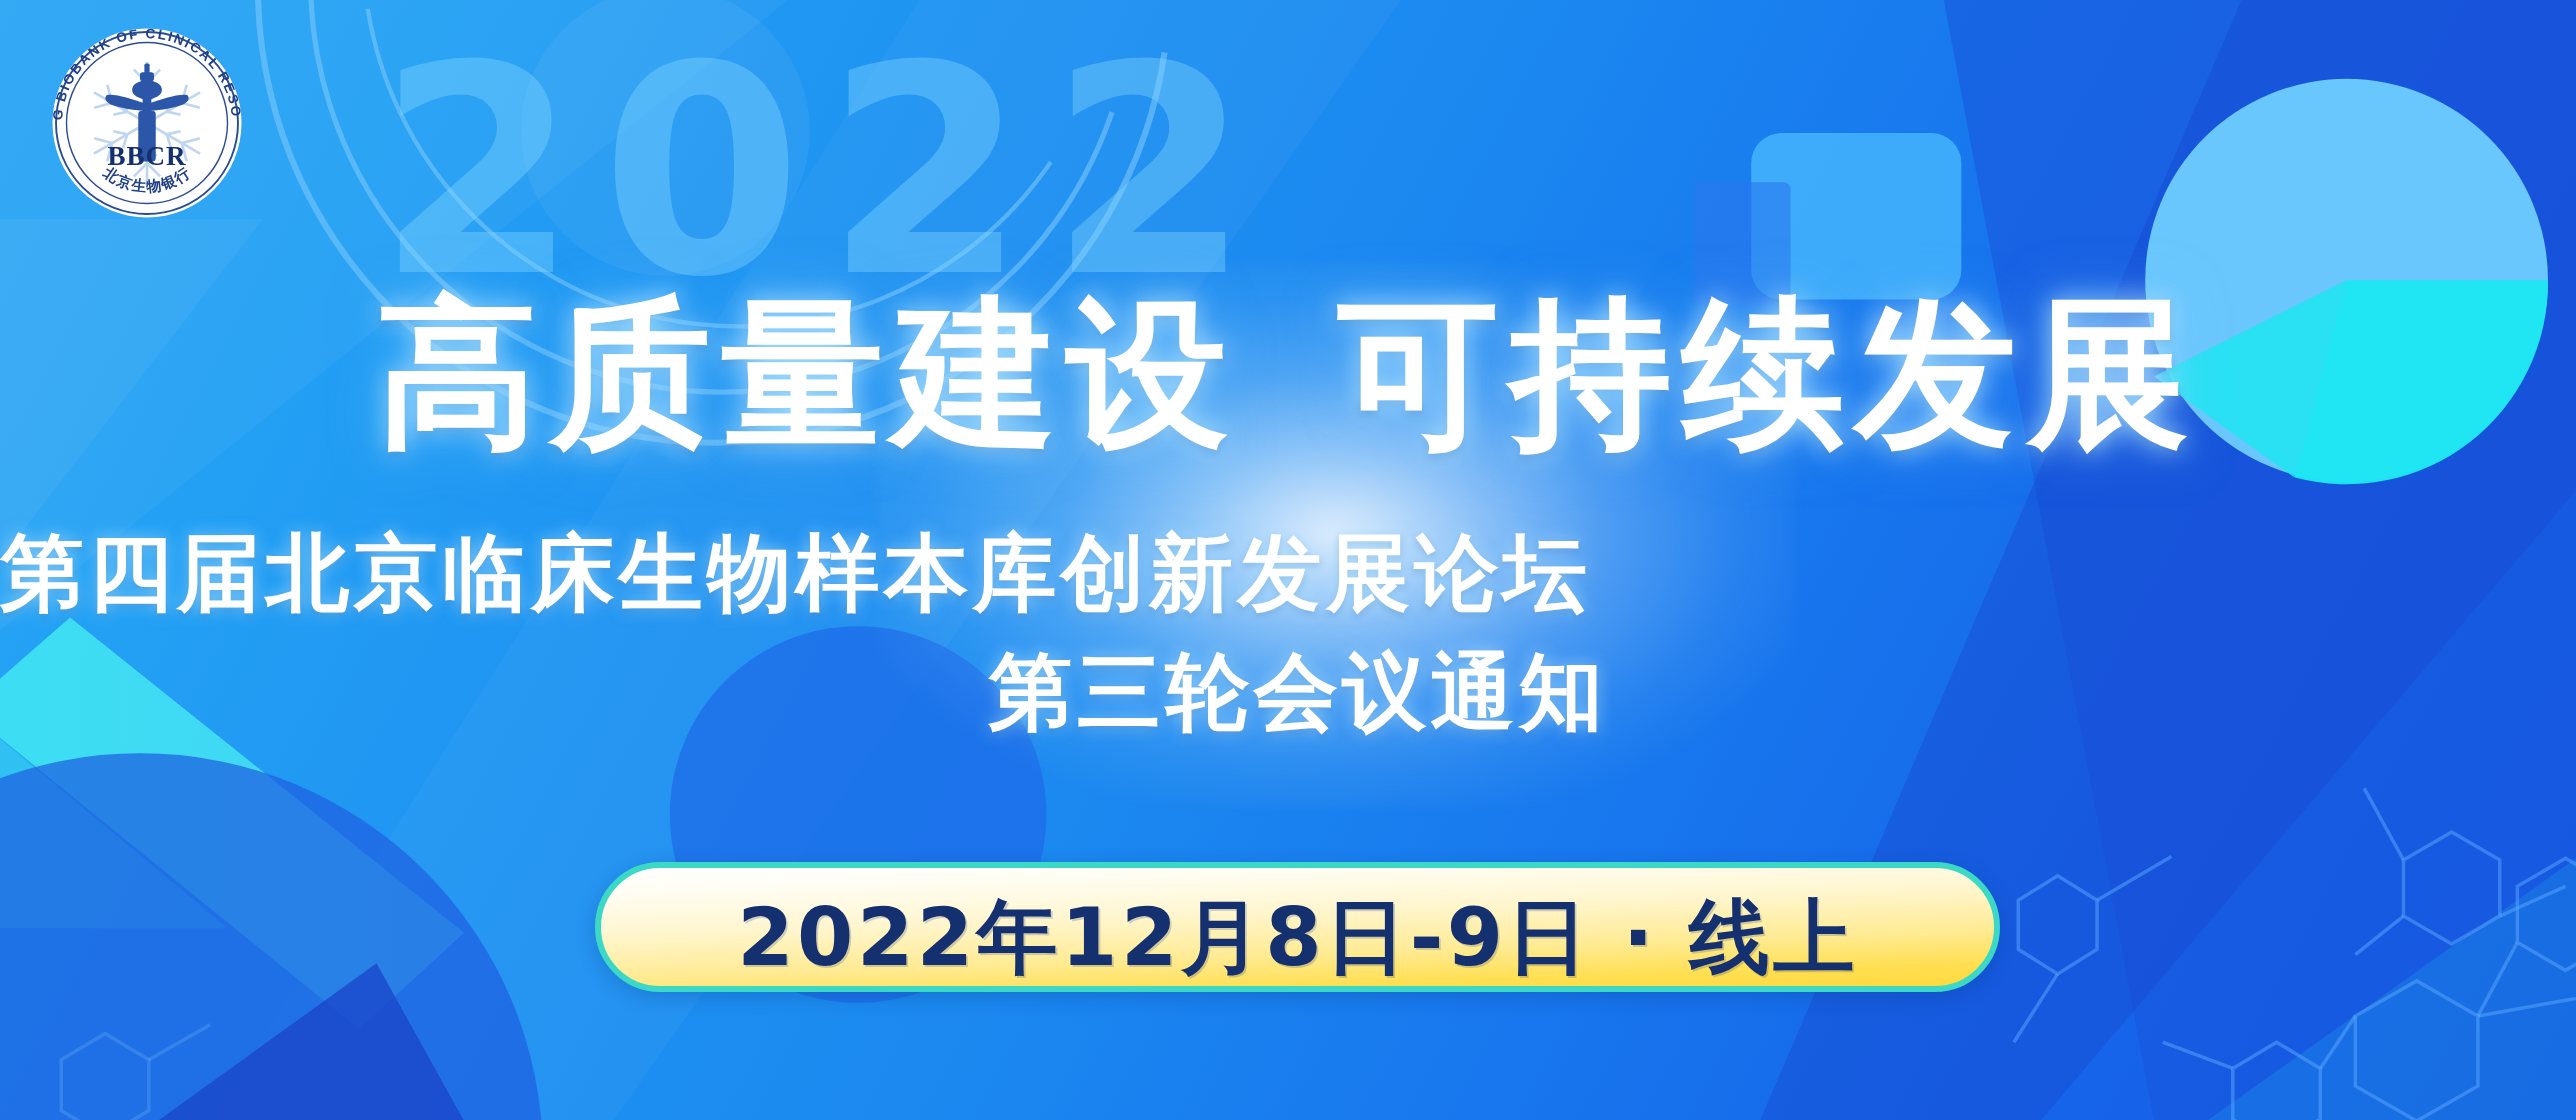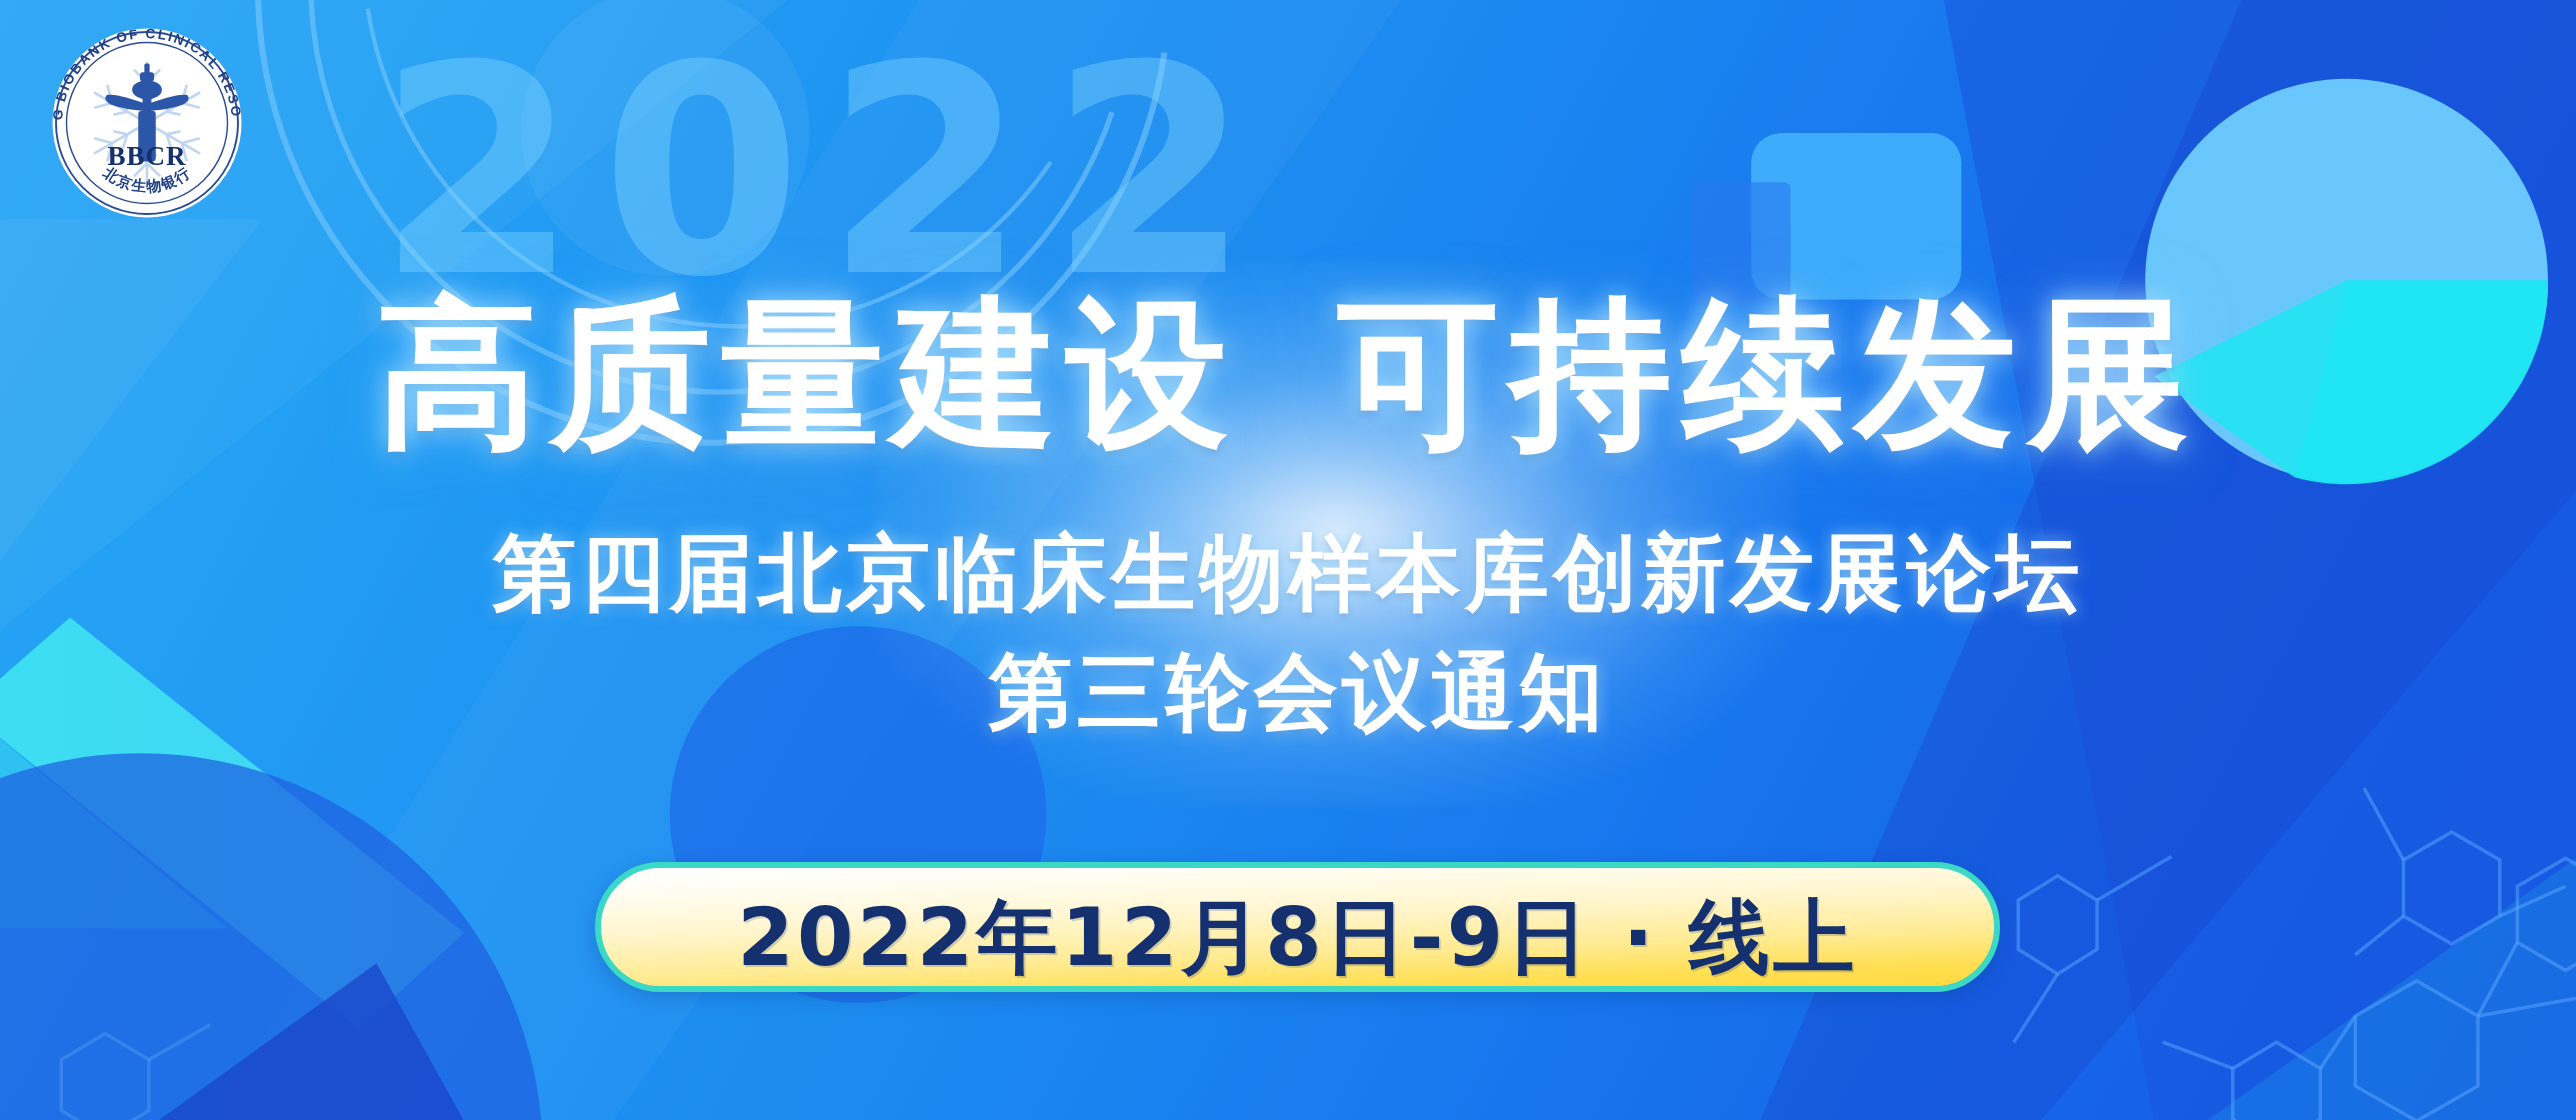--- a/index.html
+++ b/index.html
@@ -80,21 +80,21 @@
                 0 3.5px 8.8px rgba(10,60,140,0.30);
     white-space:nowrap;
     font-family:"DejaVu Sans",sans-serif;
   }
   #headline .gap { display:inline-block; width:98px; }
 
   #subtitle1 {
     position:absolute;
     left:0; top:527px;
     width:2576px;
-    text-align:center;
+    text-align:left;
     font-size:84px;
     font-weight:bold;
     line-height:1.1;
     color:#ffffff;
     letter-spacing:4.4px;
     text-shadow:0 0 15.8px rgba(170,225,255,0.75),
                 0 2.6px 7px rgba(10,60,140,0.25);
     white-space:nowrap;
     font-family:"DejaVu Sans",sans-serif;
   }

